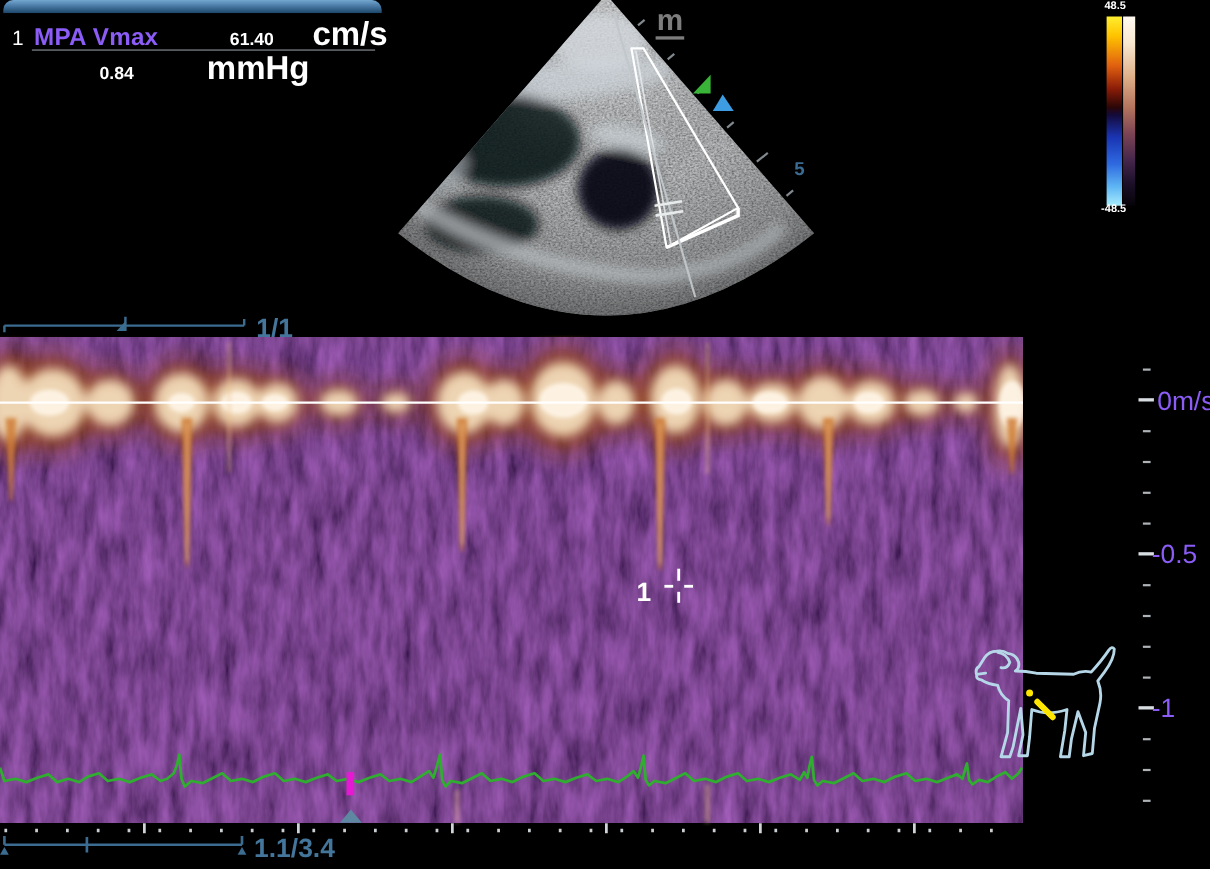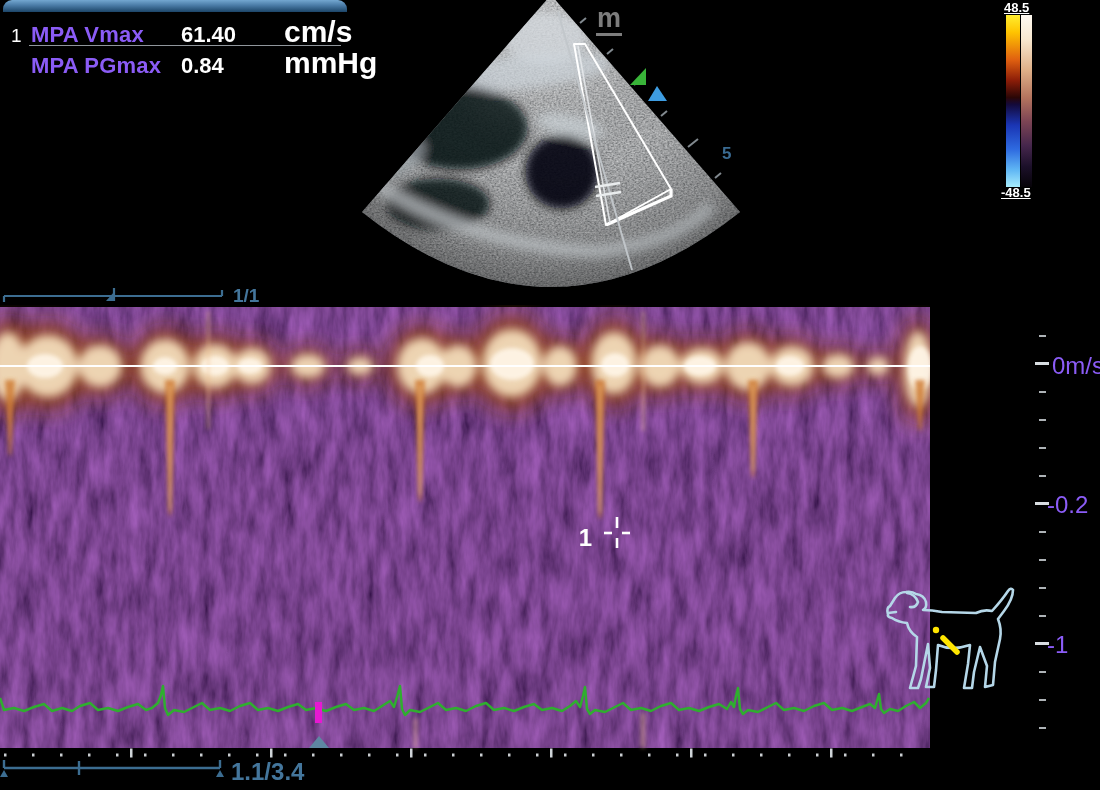--- a/index.html
+++ b/index.html
@@ -7,39 +7,39 @@
   #screen{position:relative;width:1100px;height:790px;background:#000;overflow:hidden;}
   .abs{position:absolute;}
 
   
   #meas-panel{left:3px;top:0;width:344px;}
   #meas-header{height:12px;border-radius:9px 9px 0 0;background:linear-gradient(180deg,#73a7d0 0%,#4a7ba6 45%,#1c4568 100%);}
   #meas-body{background:#000;padding:3px 6px 6px 2px;}
   .mrow{display:grid;grid-template-columns:26px 150px 1fr 64px;align-items:baseline;height:30px;}
   .mindex{color:#fff;font-size:19px;font-weight:400;padding-left:6px;}
   .mlabel{color:#8b5cf6;font-size:22px;font-weight:700;letter-spacing:.2px;}
-  .mvalue{color:#fff;font-size:22px;font-weight:700;text-align:left;}
+  .mvalue{color:#fff;font-size:16px;font-weight:700;text-align:center;}
   .munit{color:#fff;font-size:30px;font-weight:700;padding-left:7px;}
   .mdivider{border-top:1px solid #90969c;margin-left:24px;}
 
   
   #orient-m{left:596px;top:5px;color:#7d7d7d;font-size:27px;font-weight:700;line-height:1;border-bottom:3px solid #7d7d7d;padding:0 1px 1px 1px;}
 
   
-  .cbar-label{color:#fff;font-size:13px;font-weight:700;text-decoration:underline;}
+  .cbar-label{color:#fff;font-size:10px;font-weight:700;}
   #cbar-max{left:1004px;top:0px;}
   #cbar-min{left:1001px;top:185px;}
   #cbar-left{left:1006px;top:15px;width:14px;height:172px;
     background:linear-gradient(180deg,#ffee30 0%,#ffc400 10%,#e06010 26%,#8c1d08 38%,#2a0606 48%,#140a3a 52%,#1a35b4 64%,#2e6ae0 78%,#5fb6f4 90%,#a6ecfc 100%);}
   #cbar-right{left:1021px;top:15px;width:11px;height:172px;
     background:linear-gradient(180deg,#fffaf2 0%,#f8e8d0 14%,#dfb088 32%,#b4745e 48%,#7c4454 62%,#45264c 76%,#1c102a 88%,#060308 100%);}
 
   
   .scale-label{color:#44769c;font-weight:700;}
-  #sweep-label{left:233px;top:285px;font-size:19px;}
+  #sweep-label{left:233px;top:285px;font-size:24px;}
   #depth-label-bottom{left:231px;top:758px;font-size:24px;}
 
   
   .vtick{background:#ccd2d7;height:2px;width:7px;left:1039px;opacity:.85;}
   .vtick-major{background:#d8dde1;height:3px;width:14px;left:1035px;}
   .vlabel{color:#8b5cf6;font-weight:400;font-size:24px;}
 </style>
 </head>
 <body>
 
@@ -112,21 +112,20 @@
     <div id="meas-body">
       <div class="mrow">
         <span class="mindex">1</span>
         <span class="mlabel">MPA Vmax</span>
         <span class="mvalue">61.40</span>
         <span class="munit">cm/s</span>
       </div>
       <div class="mdivider"></div>
       <div class="mrow">
         <span class="mindex"></span>
-        <span class="mlabel">MPA PGmax</span>
         <span class="mvalue">0.84</span>
         <span class="munit">mmHg</span>
       </div>
     </div>
   </div>
 
   <div class="abs cbar-label" id="cbar-max">48.5</div>
   <div class="abs" id="cbar-left"></div>
   <div class="abs" id="cbar-right"></div>
   <div class="abs cbar-label" id="cbar-min">-48.5</div>
@@ -272,21 +271,21 @@
   <div class="abs vtick-major" style="top:502px"></div>
   <div class="abs vtick" style="top:531px"></div>
   <div class="abs vtick" style="top:559px"></div>
   <div class="abs vtick" style="top:587px"></div>
   <div class="abs vtick" style="top:615px"></div>
   <div class="abs vtick-major" style="top:642px"></div>
   <div class="abs vtick" style="top:671px"></div>
   <div class="abs vtick" style="top:699px"></div>
   <div class="abs vtick" style="top:727px"></div>
   <div class="abs vlabel" style="left:1052px;top:352px">0m/s</div>
-  <div class="abs vlabel" style="left:1047px;top:491px">-0.2</div>
+  <div class="abs vlabel" style="left:1047px;top:491px">-0.5</div>
   <div class="abs vlabel" style="left:1047px;top:631px">-1</div>
 
   <svg class="abs" style="left:880px;top:582px" width="150" height="115" viewBox="0 0 150 115">
     <g fill="none" stroke="#b5d7e8" stroke-width="2.6" stroke-linejoin="round" stroke-linecap="round">
       <path d="M8,32 Q6,26 10,24 L15,16 Q19,10 26,10 Q32,9 36,12 Q44,13 46,20 Q47,26 43,28 Q52,28 62,30 L96,31 Q104,27 112,29 Q122,18 128,9 Q131,5 133,8 Q133,17 124,29 L118,37 Q122,47 120,57 L115,80 L113,103 L105,105 L107,84 L100,65 L94,90 L92,106 L84,106 L88,82 L90,63 Q72,69 58,63 L56,88 L54,105 L46,105 L50,86 L48,62 L41,97 L38,106 L30,106 L36,84 L37,55 Q29,50 27,41 Q18,40 12,36 Q7,35 8,32 Z"></path>
       <path d="M27,11 Q35,12 38,20 Q36,26 30,25"></path>
       <path d="M8,31 L16,30"></path>
     </g>
     <circle cx="56" cy="48" r="3.2" fill="#ffe600"></circle>
     <line x1="63" y1="56" x2="77" y2="70" stroke="#ffe600" stroke-width="5.5" stroke-linecap="round"></line>

